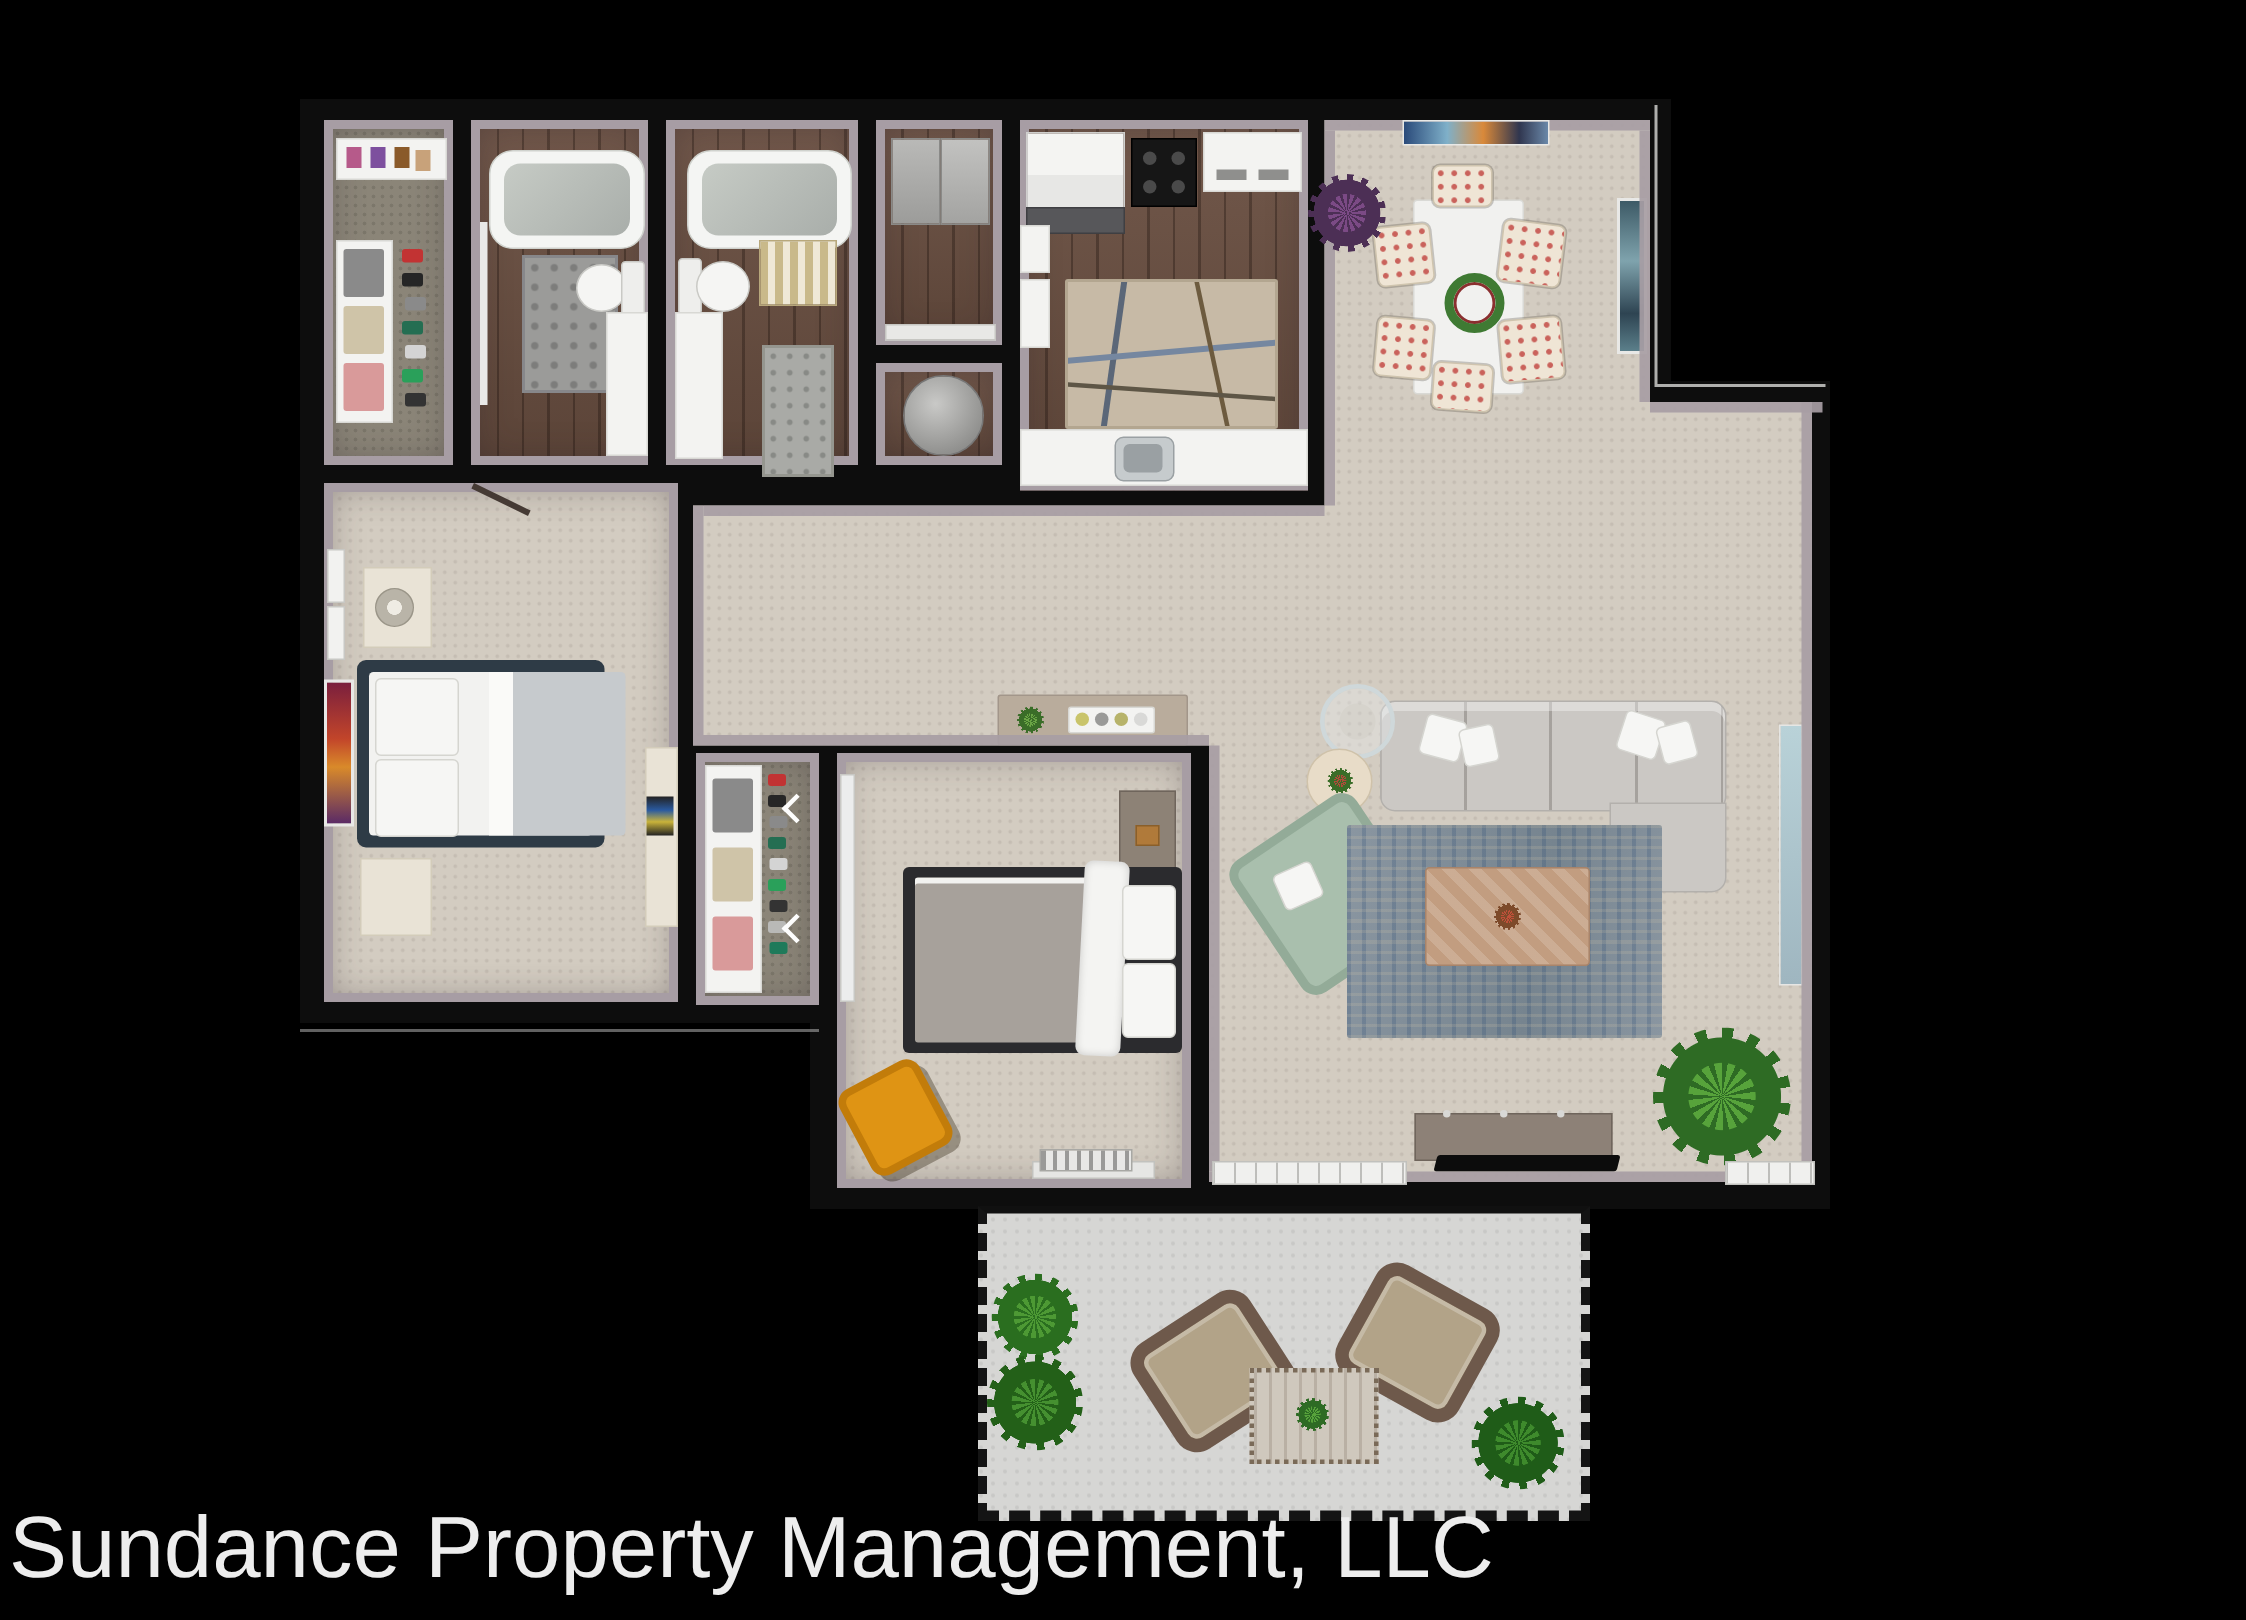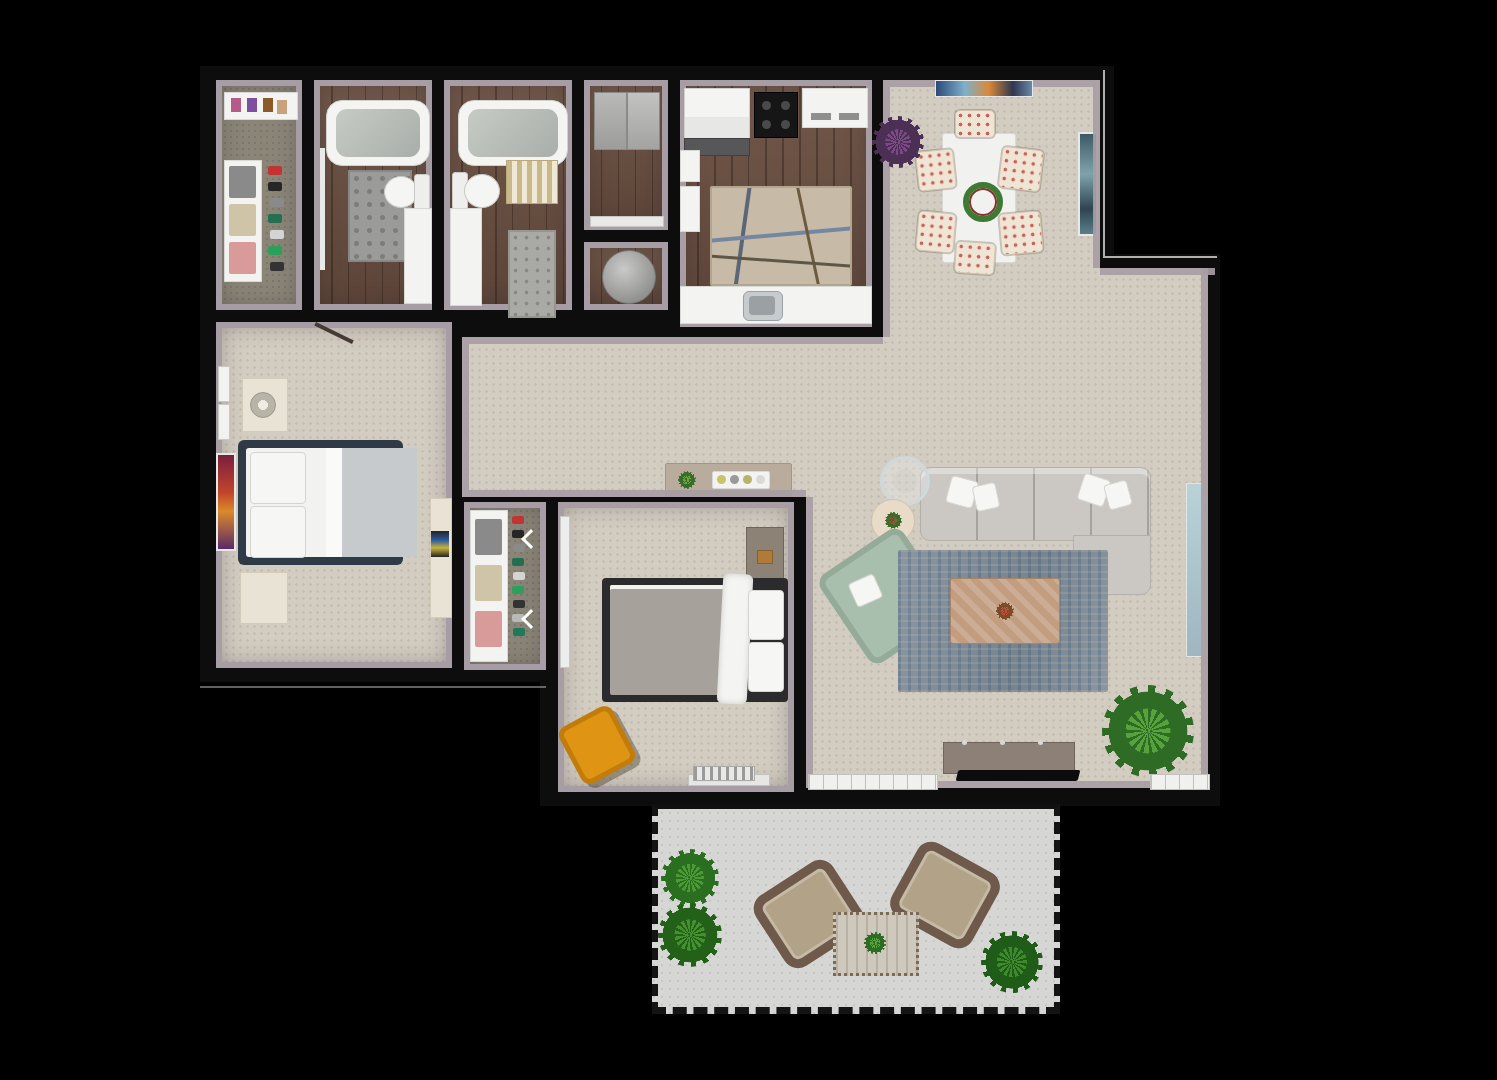--- a/index.html
+++ b/index.html
@@ -233,14 +233,15 @@
     <div class="plant" style="--p1:#2a6e1f;--p2:#4d9934;left:3px;top:40px;width:58px;height:58px;"></div>
     <div class="plant" style="--p1:#236018;--p2:#459030;left:0px;top:94px;width:64px;height:64px;"></div>
     <div class="wicker" style="left:105px;top:63px;width:74px;height:66px;transform:rotate(-33deg);"></div>
     <div class="wicker" style="left:241px;top:44px;width:74px;height:66px;transform:rotate(29deg);"></div>
     <div class="abs" style="left:175px;top:103px;width:80px;height:58px;background:#cfc8bd;background-image:repeating-linear-gradient(90deg,rgba(120,105,88,.25) 0 2px,transparent 2px 10px);border:3px dotted #7a6a58;">
       <div class="plant" style="--p1:#2e6b24;--p2:#57a33b;left:28px;top:17px;width:22px;height:22px;"></div>
     </div>
     <div class="plant" style="--p1:#1f5c18;--p2:#3e8a2c;left:323px;top:122px;width:62px;height:62px;"></div>
   </div>
 
+  <div class="caption">Sundance Property Management, LLC</div>
 
 </div>
 
 </body></html>

